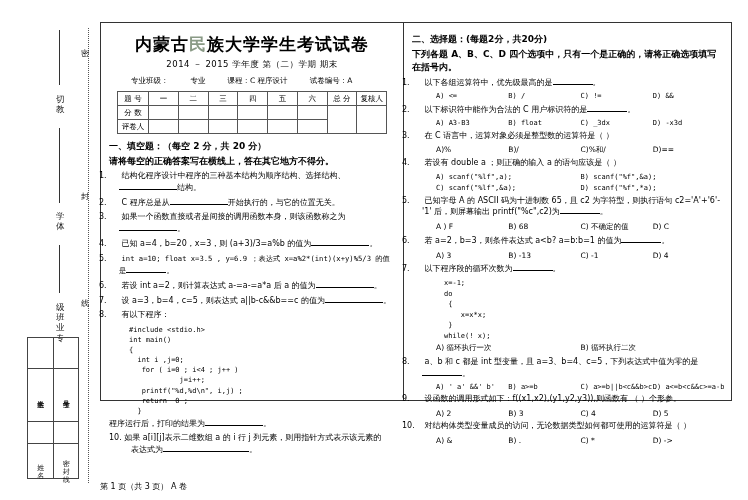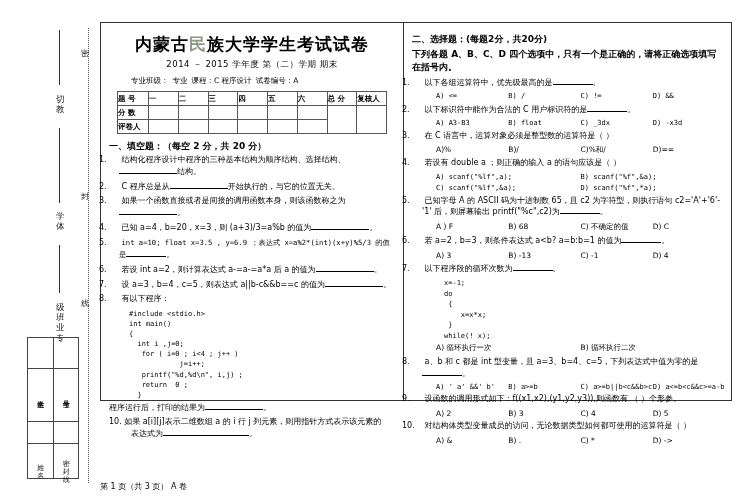--- a/index.html
+++ b/index.html
@@ -92,31 +92,31 @@
     text-align:center;font-size:17px;font-weight:bold;
     letter-spacing:1px;margin:4px 0 3px 0;
     font-family:"DejaVu Serif","Liberation Serif",serif;
   }
   .exam-title .mz{color:#8a9a86;}
   .exam-sub{
     text-align:center;font-size:8.5px;margin-bottom:5px;letter-spacing:.5px;
   }
   .exam-meta{
     display:flex;font-size:7.5px;justify-content:flex-start;
-    gap:4px;padding-left:22px;margin-bottom:5px;
+    gap:22px;padding-left:22px;margin-bottom:5px;
   }
 
   
   table.score{
     border-collapse:collapse;width:270px;margin:0 auto 6px auto;
     font-size:7.5px;table-layout:fixed;
   }
   table.score td,table.score th{
-    border:1px solid #555;height:13px;
-    font-weight:bold;padding:0;
+    border:1px solid #555;height:13px;text-align:center;
+    font-weight:normal;padding:0;
   }
   table.score .hdr{width:30px;}
 
   
   .sec-title{font-size:9px;font-weight:bold;margin:4px 0 2px 0;}
   .sec-note{font-size:9px;font-weight:bold;margin:0 0 3px 0;}
   .q{font-size:8px;margin:0 0 3.5px 0;padding-left:10px;text-indent:-10px;line-height:1.35;}
   .q .num{display:inline-block;min-width:10px;}
   .mono{font-family:"DejaVu Sans Mono","Liberation Mono",monospace;font-size:7.2px;}
   .blank{display:inline-block;border-bottom:1px solid #000;width:58px;height:7px;}
@@ -223,20 +223,21 @@
           <td></td>
           <td></td>
           <td></td>
           <td></td>
           <td></td>
         </tr>
       </tbody>
         </table>
 
       <div class="sec-title">一、填空题：（每空 2 分，共 20 分）</div>
+      <div class="sec-note">请将每空的正确答案写在横线上，答在其它地方不得分。</div>
 
       <div class="q">
         <span class="num">1.</span>
         <span>结构化程序设计中程序的三种基本结构为顺序结构、选择结构、</span><span class="blank"></span><span>结构。</span>
       </div>
 
       <div class="q">
         <span class="num">2.</span>
         <span>C 程序总是从</span><span class="blank"></span><span>开始执行的，与它的位置无关。</span>
       </div>

